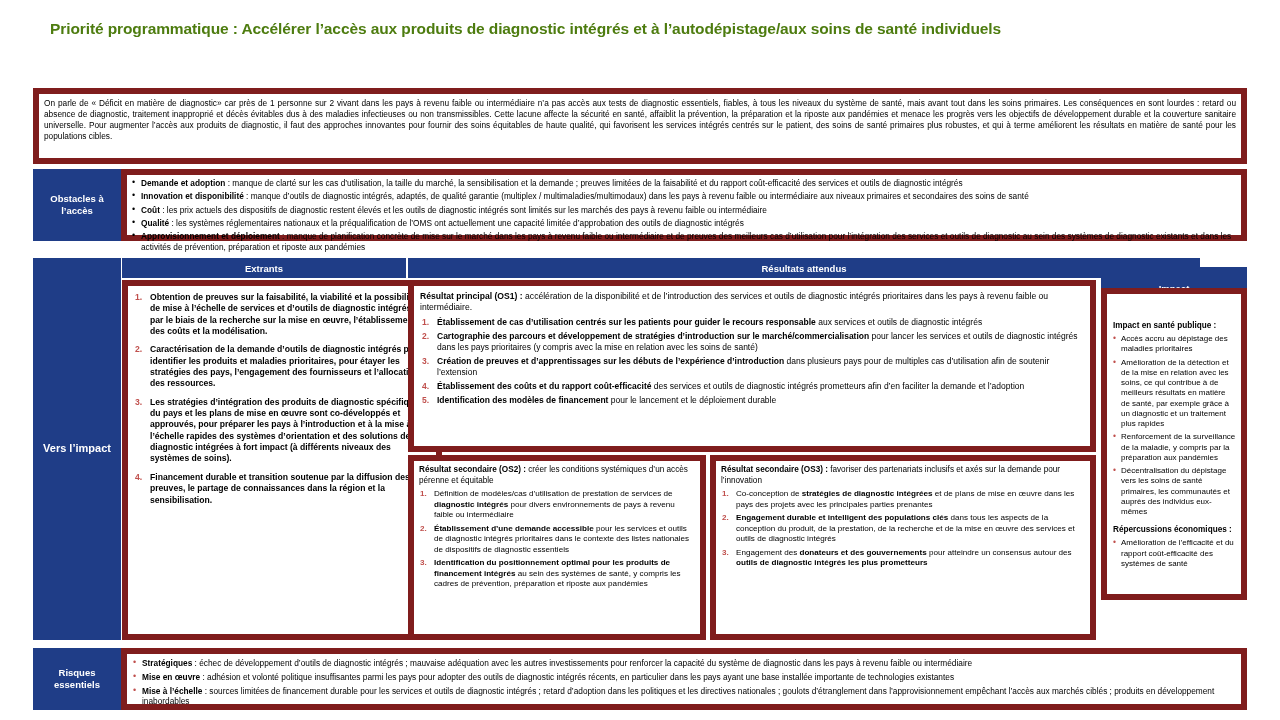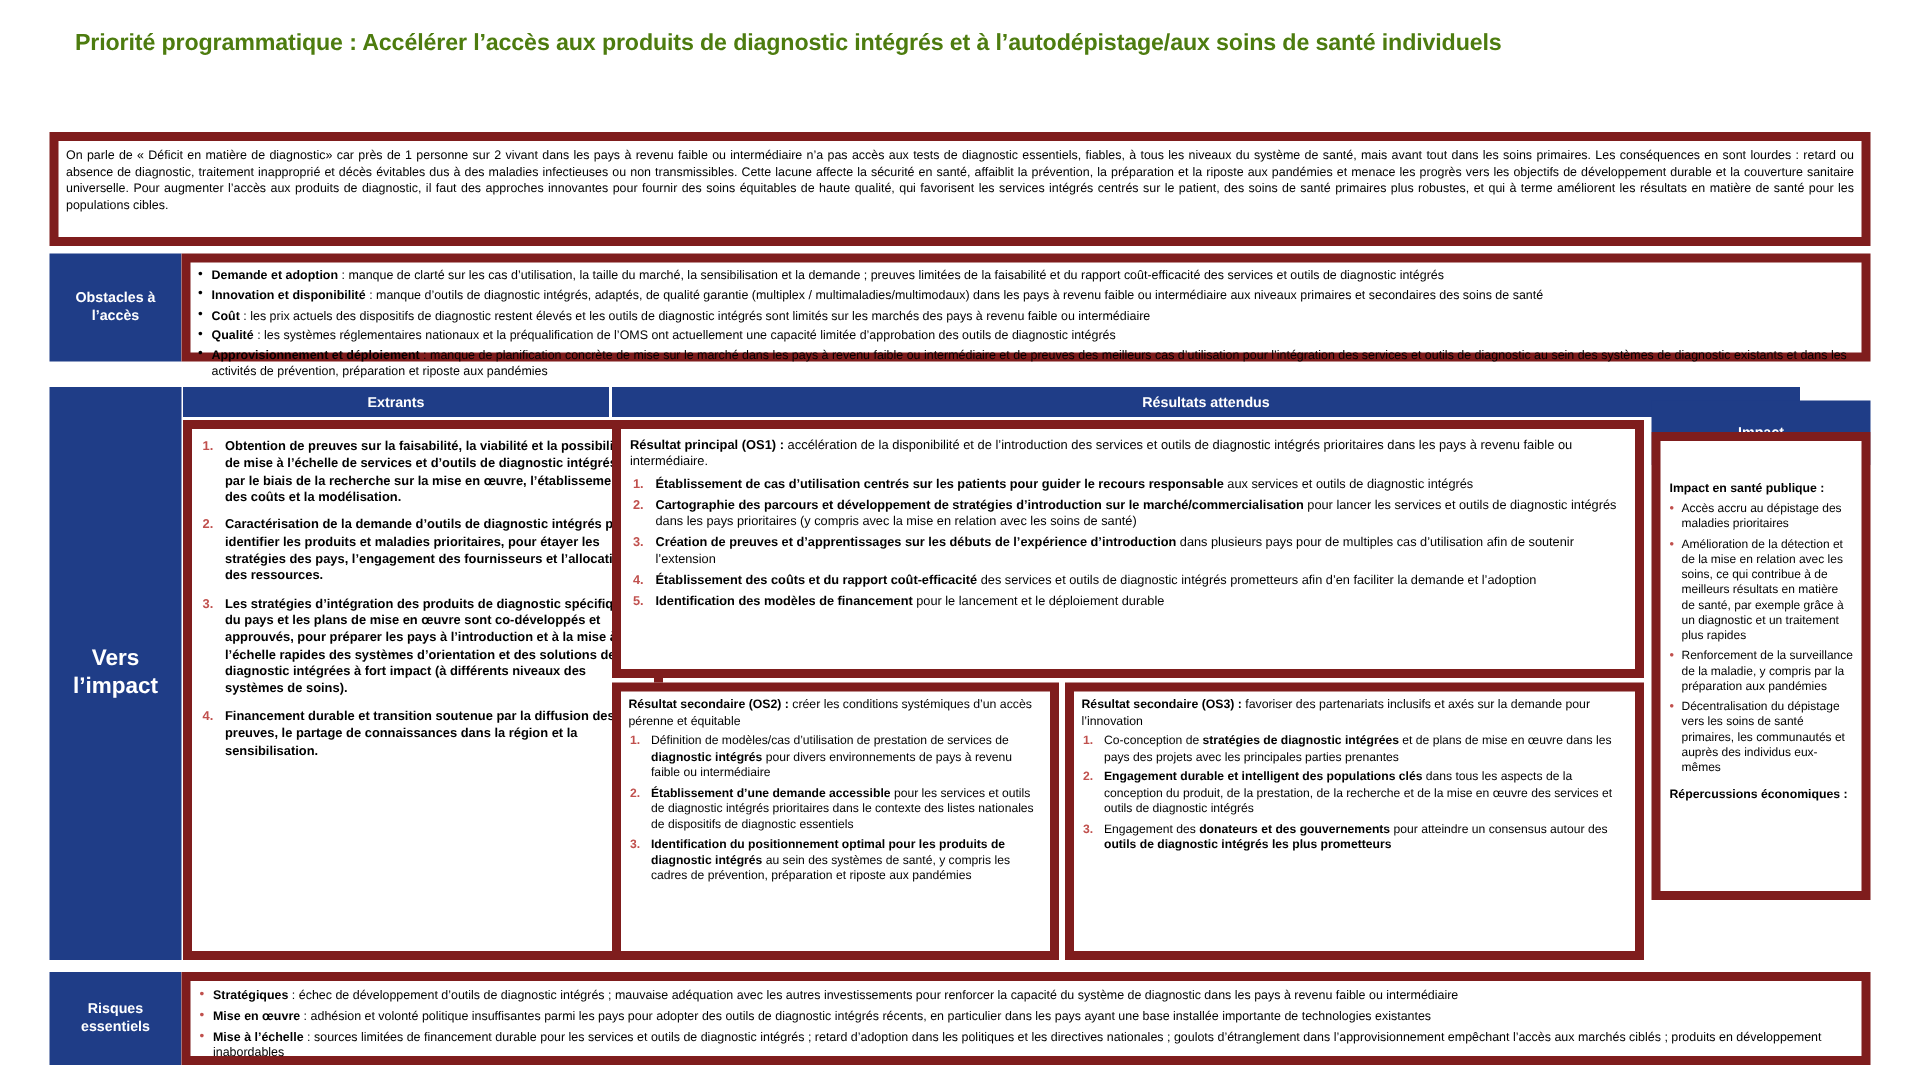--- a/index.html
+++ b/index.html
@@ -66,21 +66,21 @@
     display:flex; align-items:center; justify-content:center;
     height:20px;
   }
   #head-extrants { left:122px; top:258px; width:284px; }
   #head-resultats { left:408px; top:258px; width:792px; }
   #head-impact { left:1101px; top:267px; width:146px; height:43px; }
 
   
   #vers-lbl {
     position:absolute; left:33px; top:258px; width:88px; height:382px;
-    font-size:15px;
+    font-size:11px;
   }
 
   
   #extrants-box {
     position:absolute; left:122px; top:280px; width:320px; height:360px;
     padding:6px 8px 6px 4px;
   }
   ol.num { list-style:none; margin:0; padding:0; counter-reset:n; }
   ol.num > li {
     position:relative; padding-left:18px; margin-bottom:7px;
@@ -210,21 +210,21 @@
       </ol>
   </div>
 
   <div class="box" id="res-os2">
     <div class="sub-lead">
       <span class="b">Résultat secondaire (OS2) :</span><span> créer les conditions systémiques d’un accès pérenne et équitable</span>
     </div>
     <ol class="num3" id="os2-list">
         <li><span>Définition de modèles/cas d’utilisation de prestation de services de </span><span class="b">diagnostic intégrés</span><span> pour divers environnements de pays à revenu faible ou intermédiaire</span></li>
         <li><span class="b">Établissement d’une demande accessible</span><span> pour les services et outils de diagnostic intégrés prioritaires dans le contexte des listes nationales de dispositifs de diagnostic essentiels</span></li>
-        <li><span class="b">Identification du positionnement optimal pour les produits de diagnostic intégrés</span><span> au sein des systèmes de santé, y compris les cadres de prévention, préparation et riposte aux pandémies</span></li>
+        <li><span class="b">Identification du positionnement optimal pour les produits de financement intégrés</span><span> au sein des systèmes de santé, y compris les cadres de prévention, préparation et riposte aux pandémies</span></li>
       </ol>
   </div>
 
   <div class="box" id="res-os3">
     <div class="sub-lead">
       <span class="b">Résultat secondaire (OS3) :</span><span> favoriser des partenariats inclusifs et axés sur la demande pour l’innovation</span>
     </div>
     <ol class="num3" id="os3-list">
         <li><span>Co-conception de </span><span class="b">stratégies de diagnostic intégrées</span><span> et de plans de mise en œuvre dans les pays des projets avec les principales parties prenantes</span></li>
         <li><span class="b">Engagement durable et intelligent des populations clés</span><span> dans tous les aspects de la conception du produit, de la prestation, de la recherche et de la mise en œuvre des services et outils de diagnostic intégrés</span></li>
@@ -234,20 +234,23 @@
 
   <div class="box" id="impact-box">
     <div class="imp-h first">Impact en santé publique :</div>
     <ul class="bul2" id="impact-ph-list">
         <li>Accès accru au dépistage des maladies prioritaires</li>
         <li>Amélioration de la détection et de la mise en relation avec les soins, ce qui contribue à de meilleurs résultats en matière de santé, par exemple grâce à un diagnostic et un traitement plus rapides</li>
         <li>Renforcement de la surveillance de la maladie, y compris par la préparation aux pandémies</li>
         <li>Décentralisation du dépistage vers les soins de santé primaires, les communautés et auprès des individus eux-mêmes</li>
       </ul>
     <div class="imp-h">Répercussions économiques :</div>
+    <ul class="bul2" id="impact-ec-list">
+        <li>Amélioration de l’efficacité et du rapport coût-efficacité des systèmes de santé</li>
+      </ul>
   </div>
 
   <div class="row" id="risques-row">
     <div class="lbl">Risques essentiels</div>
     <div class="box">
       <ul class="bul3" id="risques-list">
           <li><span class="b">Stratégiques</span><span> : échec de développement d’outils de diagnostic intégrés ; mauvaise adéquation avec les autres investissements pour renforcer la capacité du système de diagnostic dans les pays à revenu faible ou intermédiaire</span></li>
           <li><span class="b">Mise en œuvre</span><span> : adhésion et volonté politique insuffisantes parmi les pays pour adopter des outils de diagnostic intégrés récents, en particulier dans les pays ayant une base installée importante de technologies existantes</span></li>
           <li><span class="b">Mise à l’échelle</span><span> : sources limitées de financement durable pour les services et outils de diagnostic intégrés ; retard d’adoption dans les politiques et les directives nationales ; goulots d’étranglement dans l’approvisionnement empêchant l’accès aux marchés ciblés ; produits en développement inabordables</span></li>
         </ul>

